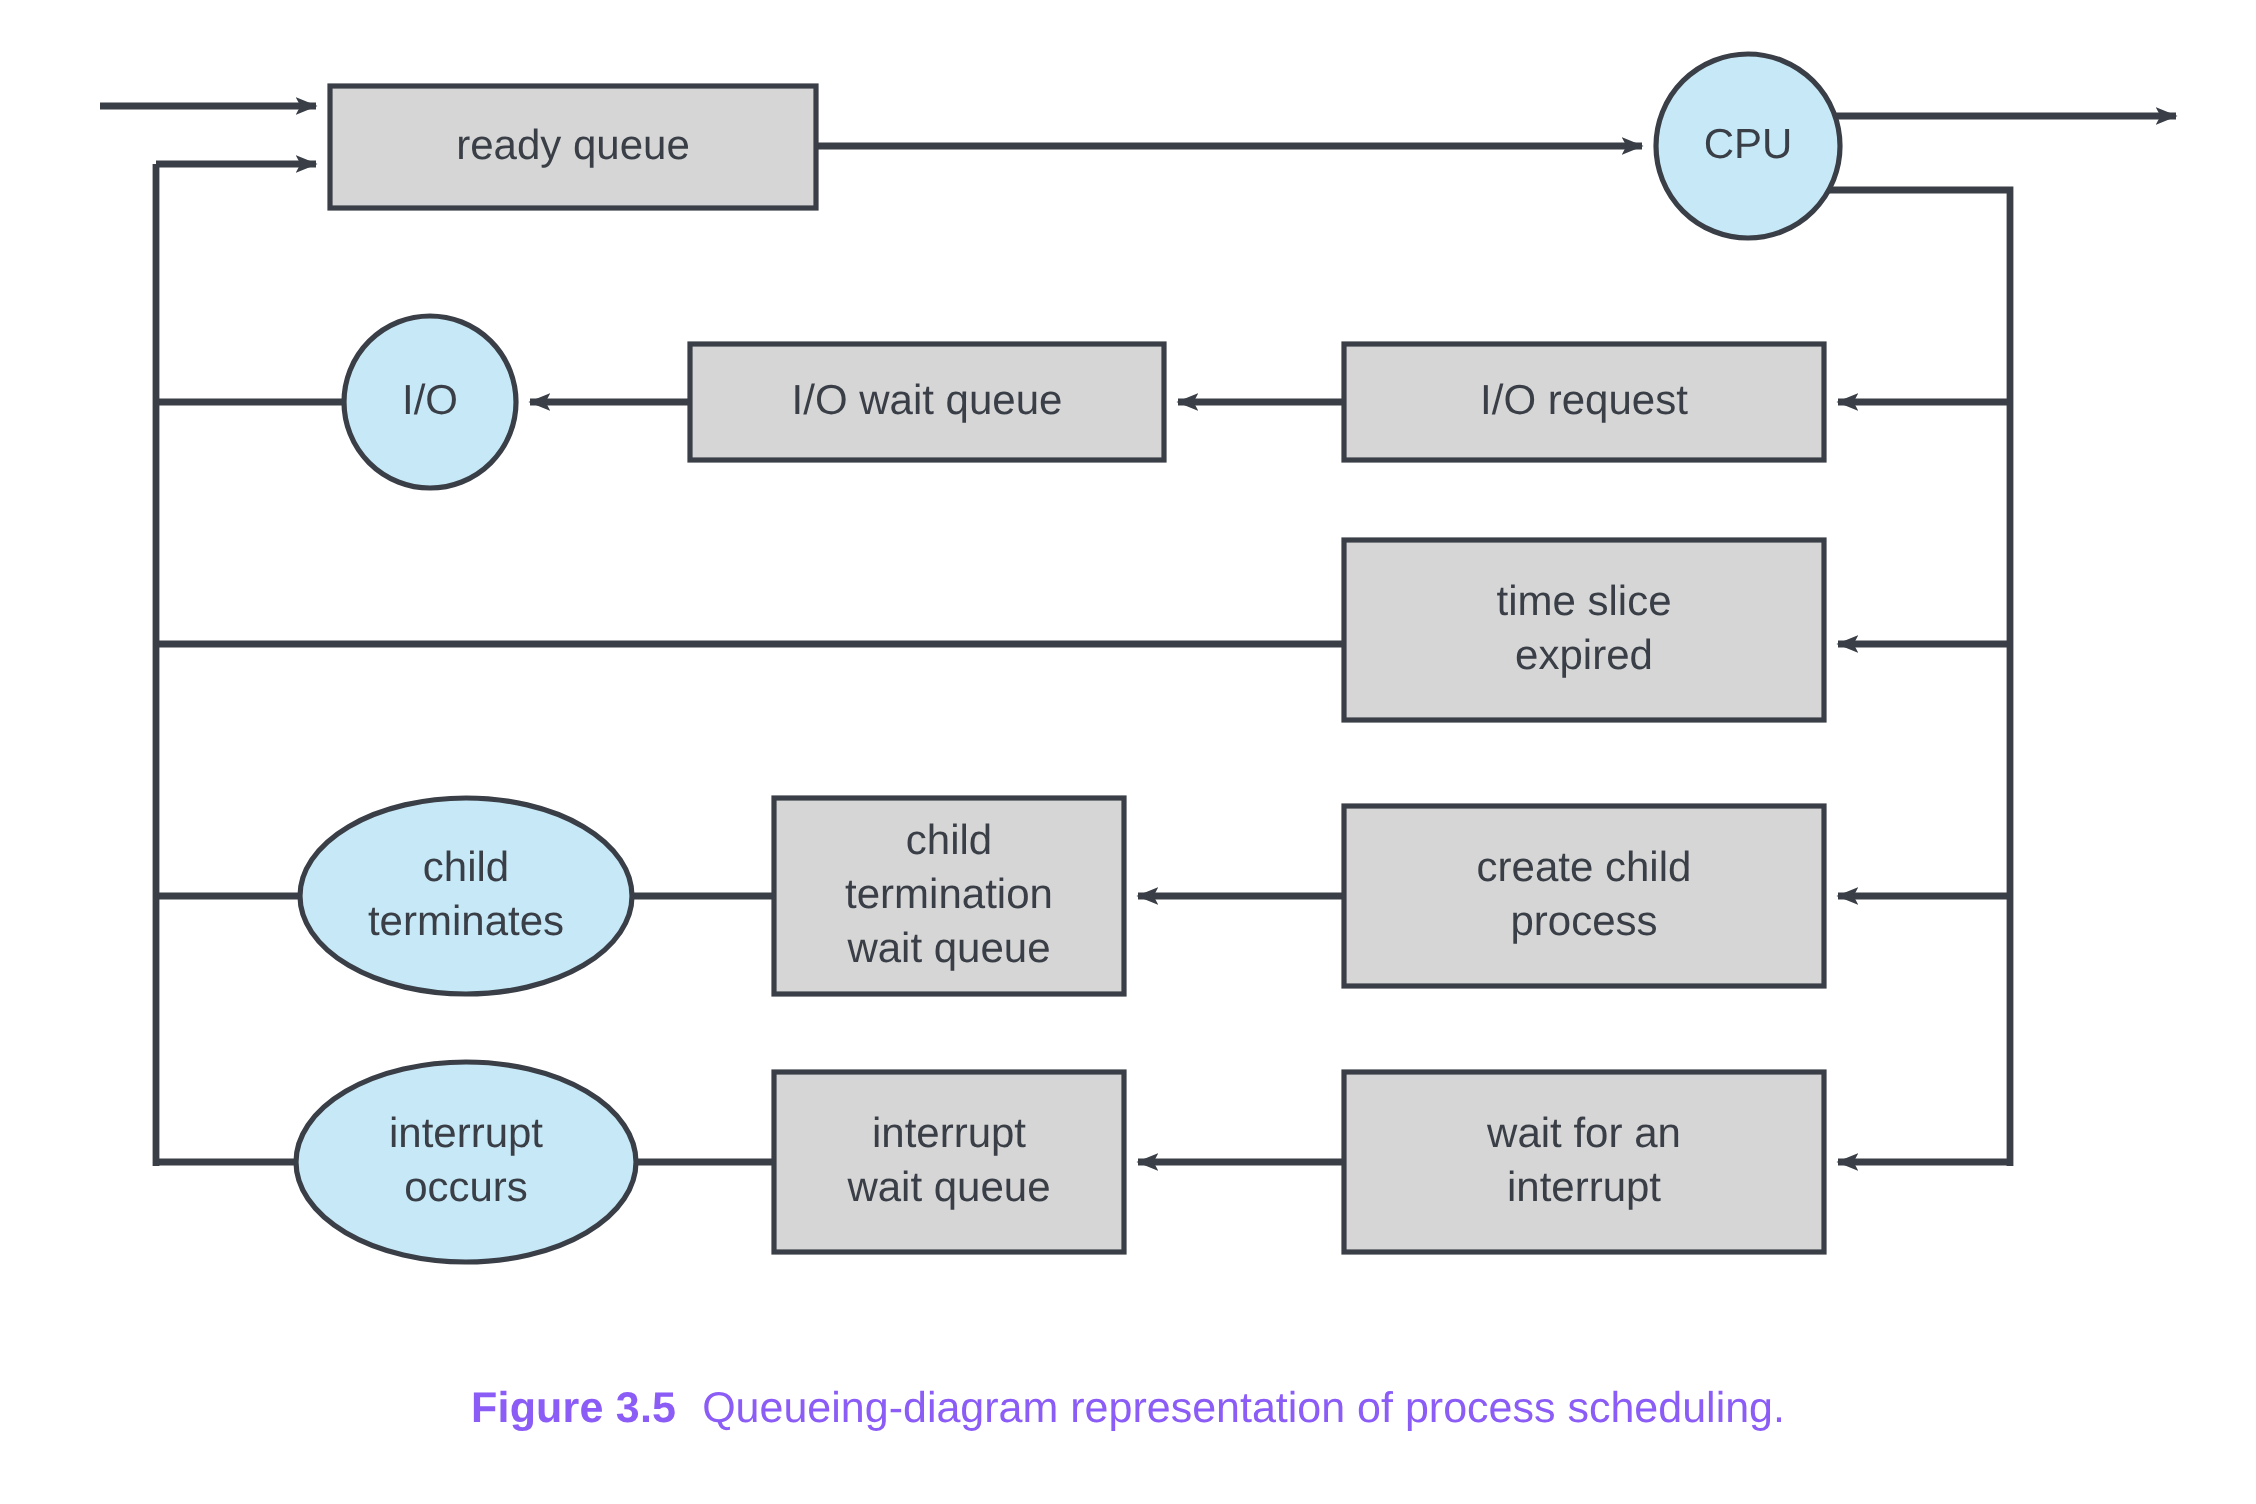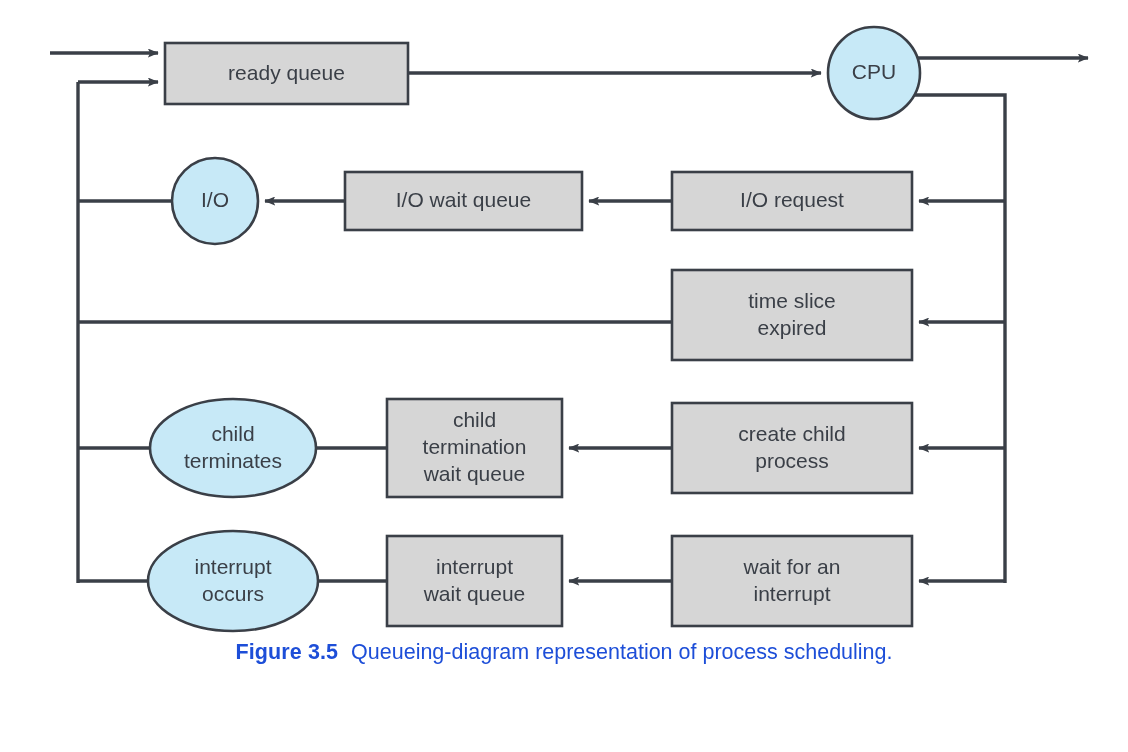--- a/index.html
+++ b/index.html
@@ -45,26 +45,26 @@
   .edge {
     stroke: #3a3f47;
     stroke-width: 3.4;
     fill: none;
     stroke-linecap: butt;
     stroke-linejoin: miter;
   }
   .caption-wrap {
     position: absolute;
     left: 0;
-    top: 640px;
+    top: 692px;
     width: 1128px;
     text-align: center;
     font-family: "Liberation Sans", sans-serif;
     font-size: 21.5px;
-    color: #1d4ed8;
+    color: #8b5cf6;
   }
   .caption-label {
     font-weight: bold;
     letter-spacing: 0.1px;
   }
   .caption-gap {
     display: inline-block;
     width: 13px;
   }
 </style>

